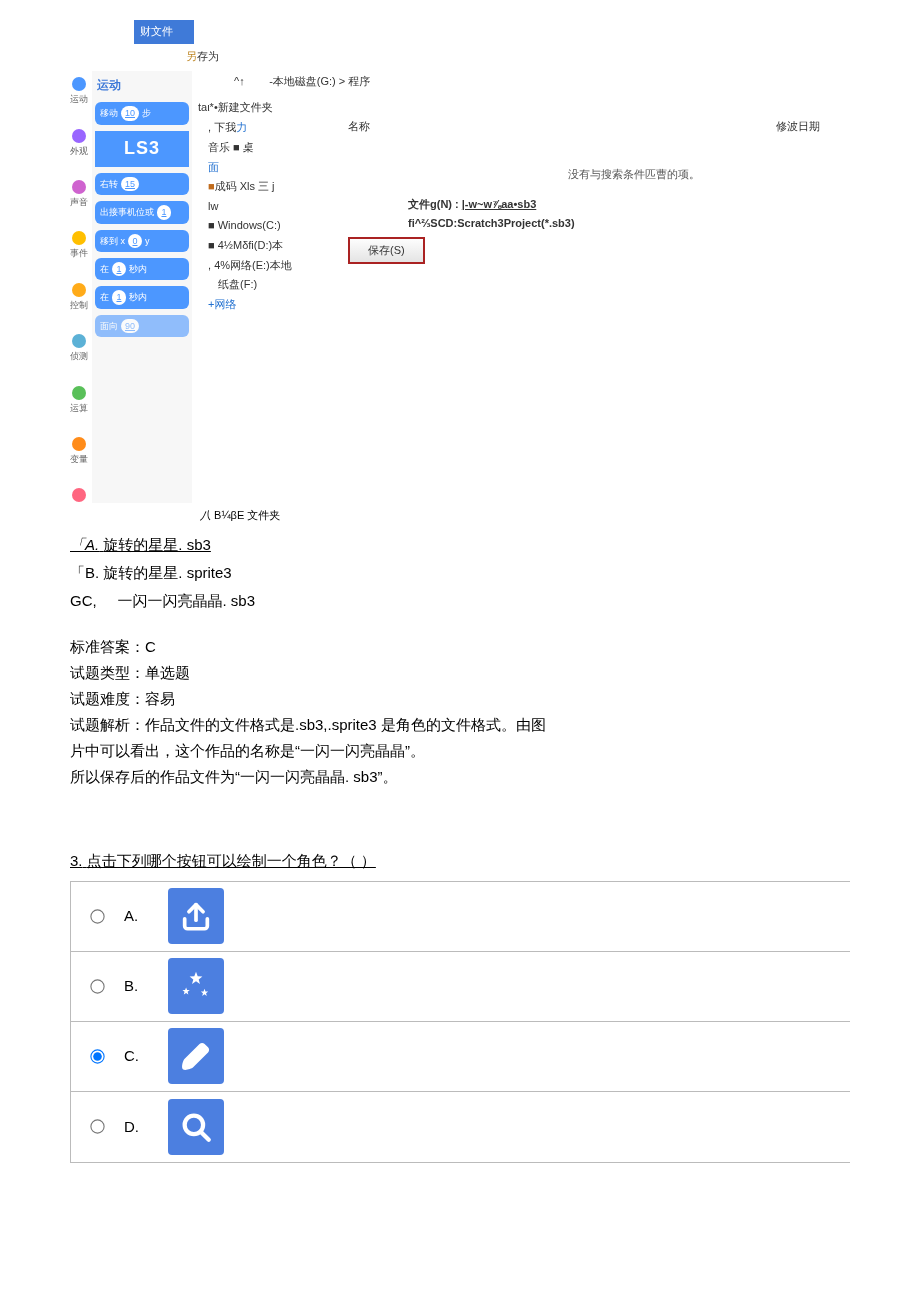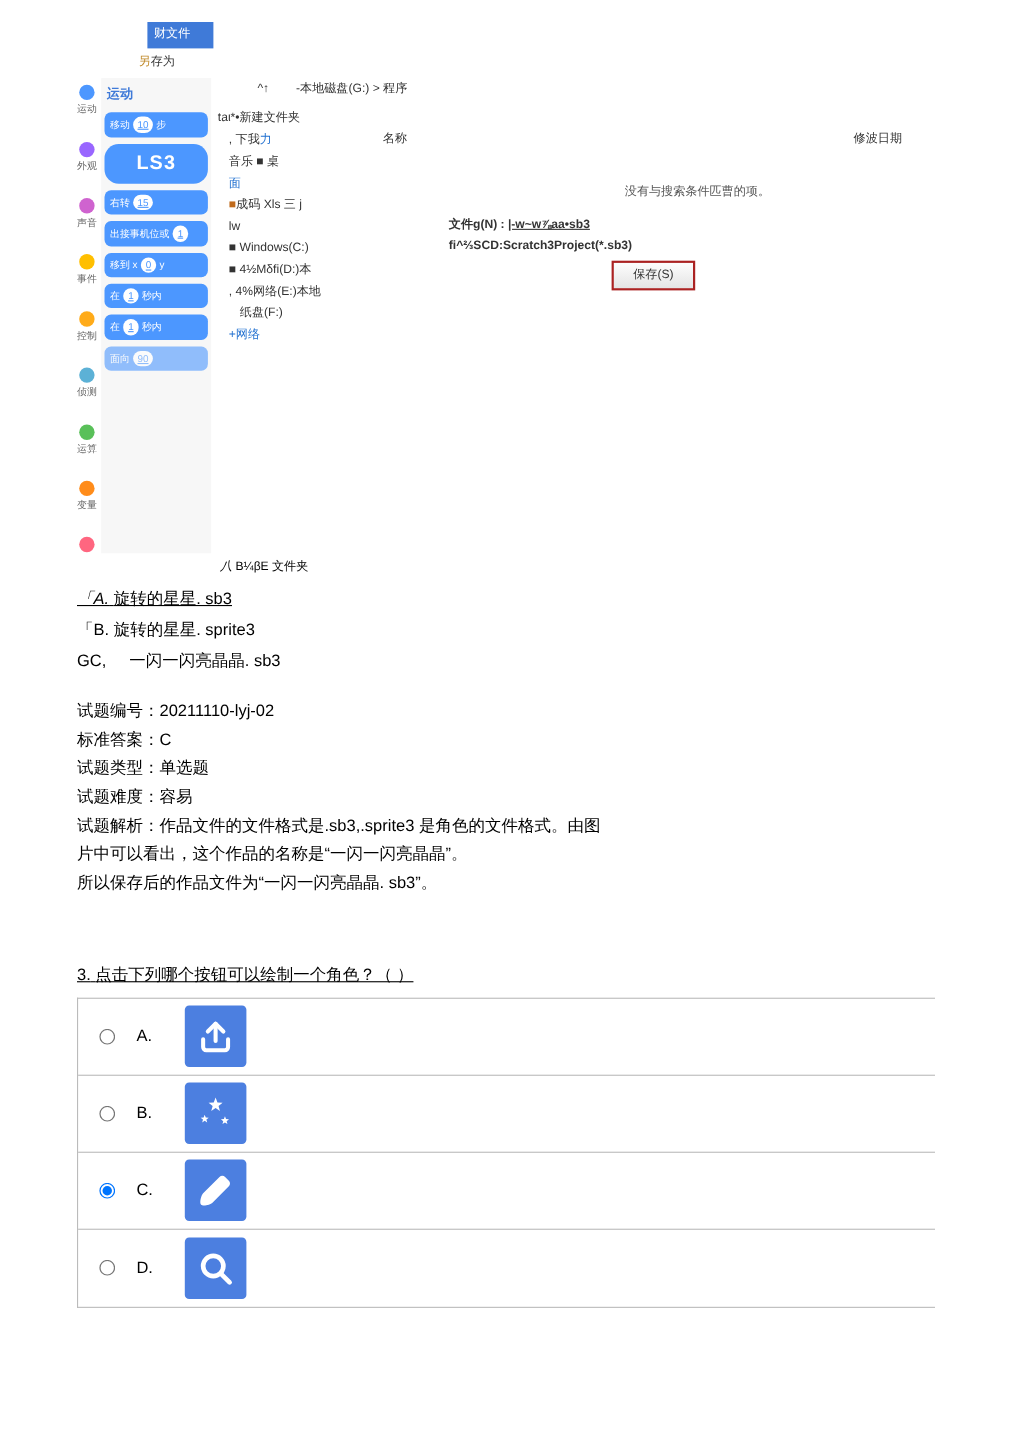--- a/index.html
+++ b/index.html
@@ -16,21 +16,21 @@
     background: #3f7ad8;
     color: #fff;
     font-size: 11px;
     padding: 3px 6px;
     width: 60px;
     margin-left: 64px;
     margin-bottom: 4px;
   }
   .row-saveas {
     font-size: 11px;
-    margin-left: 56px;
+    margin-left: 116px;
     color: #333;
     margin-bottom: 6px;
   }
   .row-saveas .hl { color: #c08a2a; }
   .dialog-wrap {
     display: flex;
     gap: 6px;
     margin-bottom: 6px;
   }
   
@@ -90,42 +90,42 @@
     font-size: 9px;
     min-width: 14px;
     text-align: center;
     text-decoration: underline;
   }
   .bigblk {
     background: #4c97ff;
     color: #fff;
     font-size: 18px;
     font-weight: bold;
-    border-radius: 13px;
+    border-radius: 0;
     height: 36px;
     display:flex;align-items:center;justify-content:center;
     letter-spacing: 1px;
   }
   
   .dialog {
     flex: 1;
     font-size: 11px;
     color: #333;
   }
   .dialog .path { padding: 2px 0 6px 36px; }
   .dialog .tb { padding: 2px 0 2px 0; }
   .dialog .row { display: flex; align-items: flex-start; gap: 20px; }
   .dialog .sidecol { width: 130px; }
   .dialog .sidecol div { padding: 1px 0 1px 10px; color: #333; }
   .dialog .sidecol .lnk { color: #2170d0; }
   .dialog .hdr { display:flex; gap:100px; }
   .dialog .nores { color: #555; padding: 30px 0 10px 70px; text-align: center; }
   .dialog .fline { padding: 2px 0 0 60px; font-weight: bold; }
   .dialog .fline u { text-decoration: underline; }
-  .savebtn-row { text-align: center; padding-right: 10px; margin-top: 4px; }
+  .savebtn-row { text-align: left; padding-right: 10px; margin-top: 4px; }
   .savebtn {
     display: inline-block;
     border: 2px solid #aa2222;
     background: linear-gradient(#fdfdfd,#e4e4e4);
     font-size: 11px;
     padding: 3px 18px;
     color: #333;
   }
   .yinbin { font-size: 11px; padding-left: 130px; margin-top: -2px; margin-bottom: 8px;}
   .opts p { margin: 4px 0; }
@@ -291,21 +291,20 @@
 
 <div class="opts">
   <p class="u"><span class="it">「A.</span> <span>旋转的星星. sb3</span></p>
   <p><span>「B.</span> <span>旋转的星星. sprite3</span></p>
   <p><span>GC,</span>&nbsp;&nbsp;&nbsp;&nbsp;&nbsp;<span>一闪一闪亮晶晶. sb3</span></p>
 </div>
 
 <div class="gap1"></div>
 
 <div class="meta">
-  <p><span>试题编号：</span><span>20211110-lyj-02</span></p>
   <p><span>标准答案：</span><span>C</span></p>
   <p><span>试题类型：</span><span>单选题</span></p>
   <p><span>试题难度：</span><span>容易</span></p>
   <p><span>试题解析：</span><span>作品文件的文件格式是.sb3,.sprite3 是角色的文件格式。由图</span></p>
   <p>片中可以看出，这个作品的名称是“一闪一闪亮晶晶”。</p>
   <p>所以保存后的作品文件为“一闪一闪亮晶晶. sb3”。</p>
 </div>
 
 <p class="q3">
   <span>3.</span>&nbsp;<span>点击下列哪个按钮可以绘制一个角色？（ ）</span>

